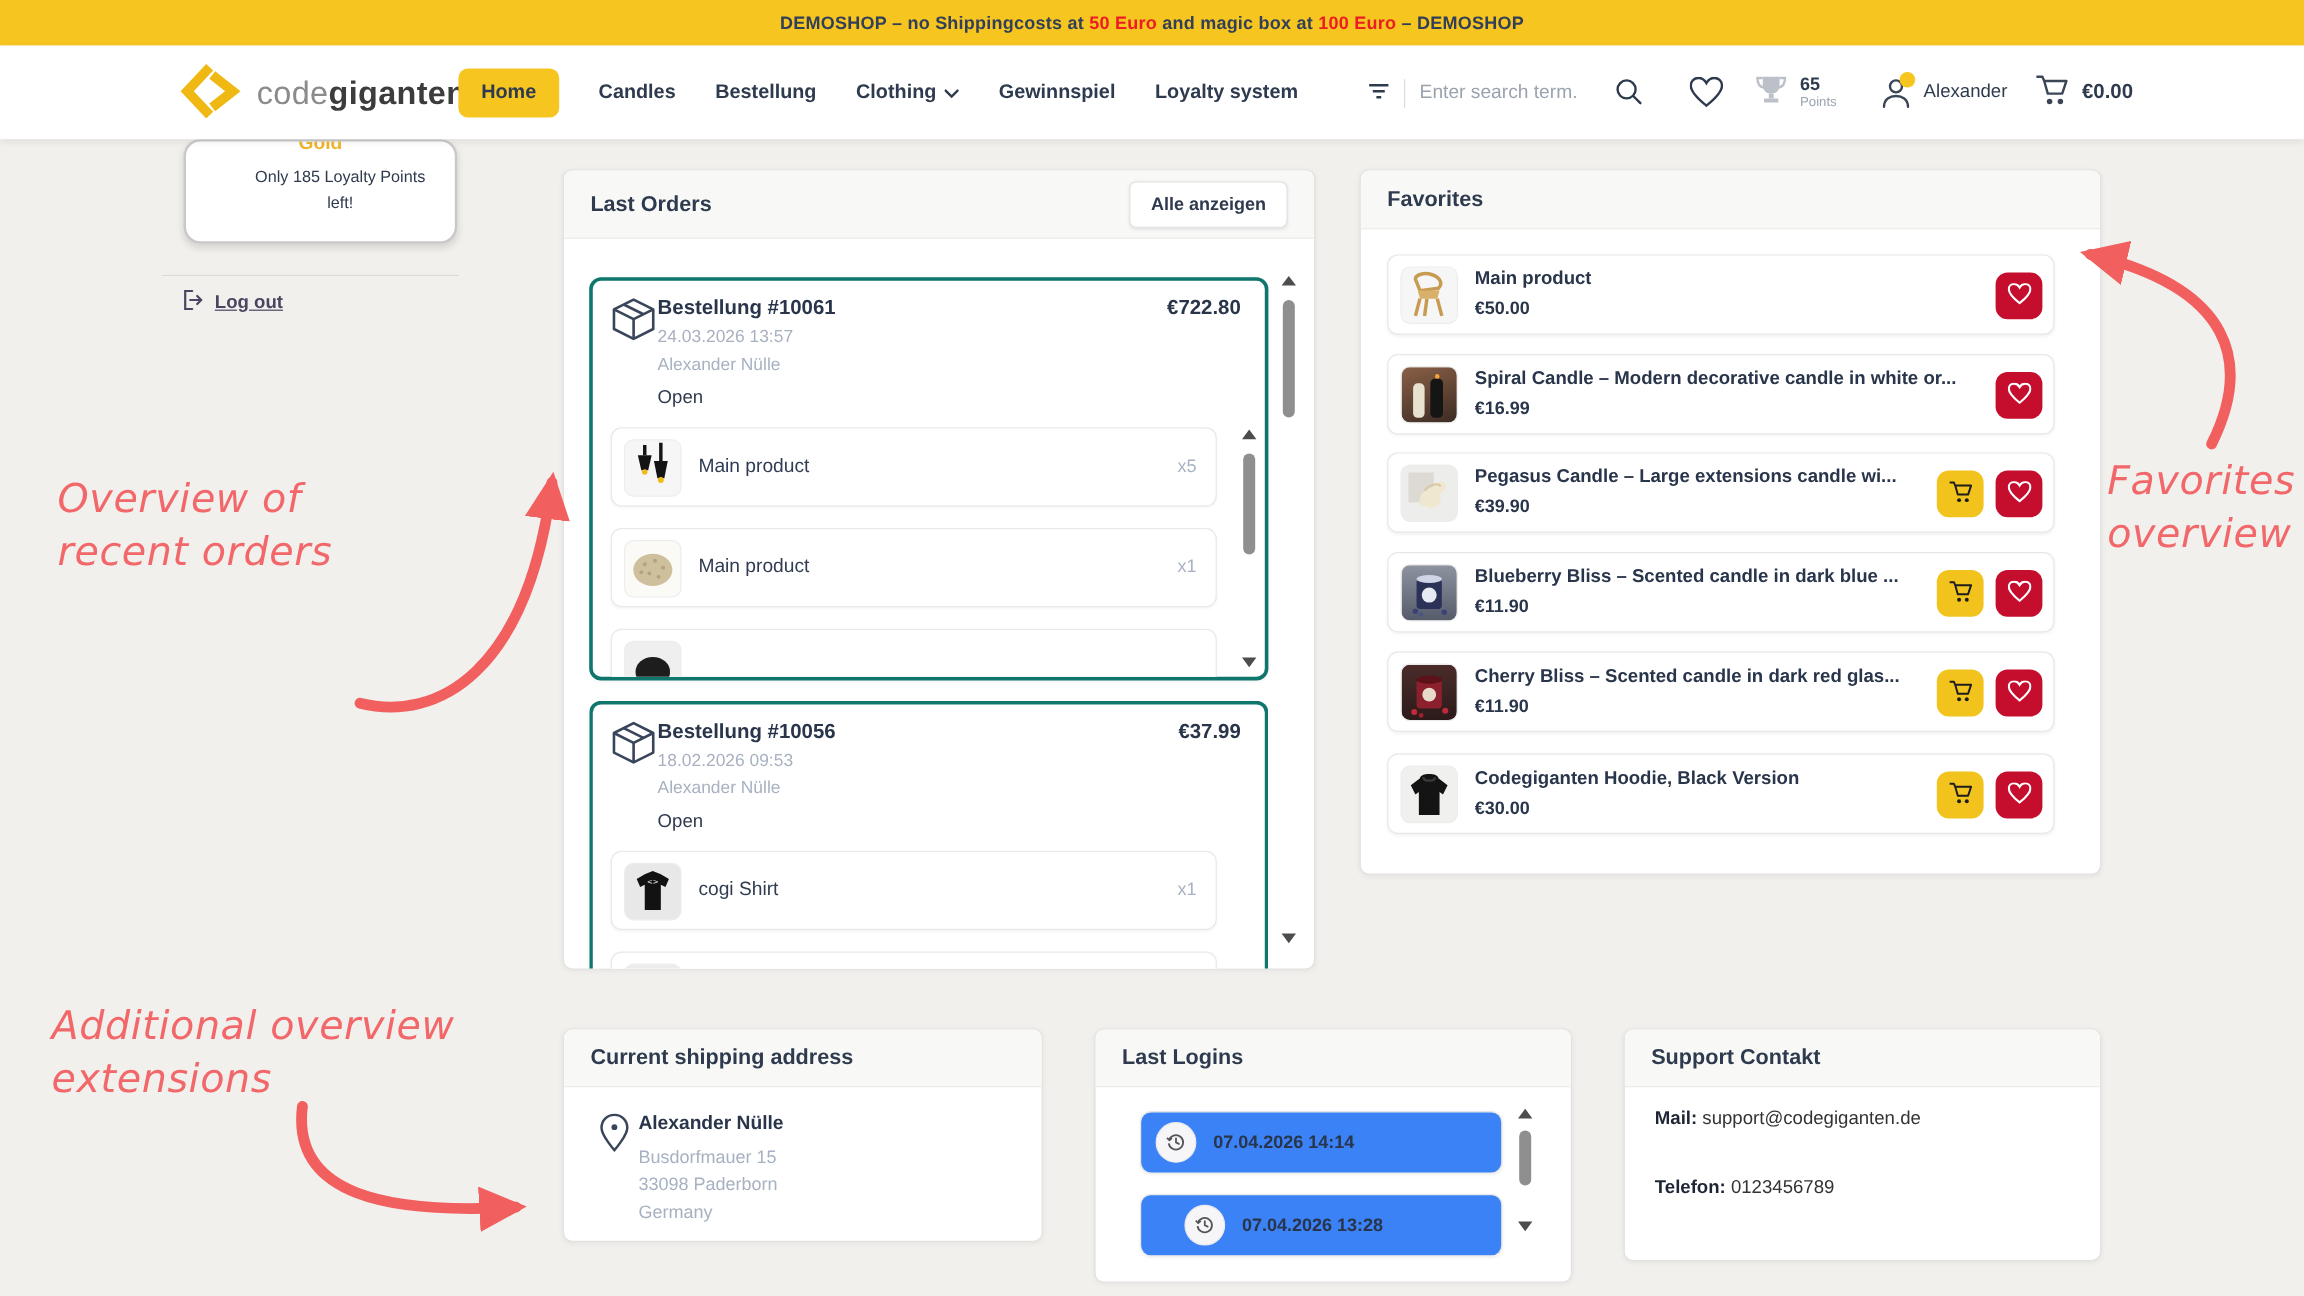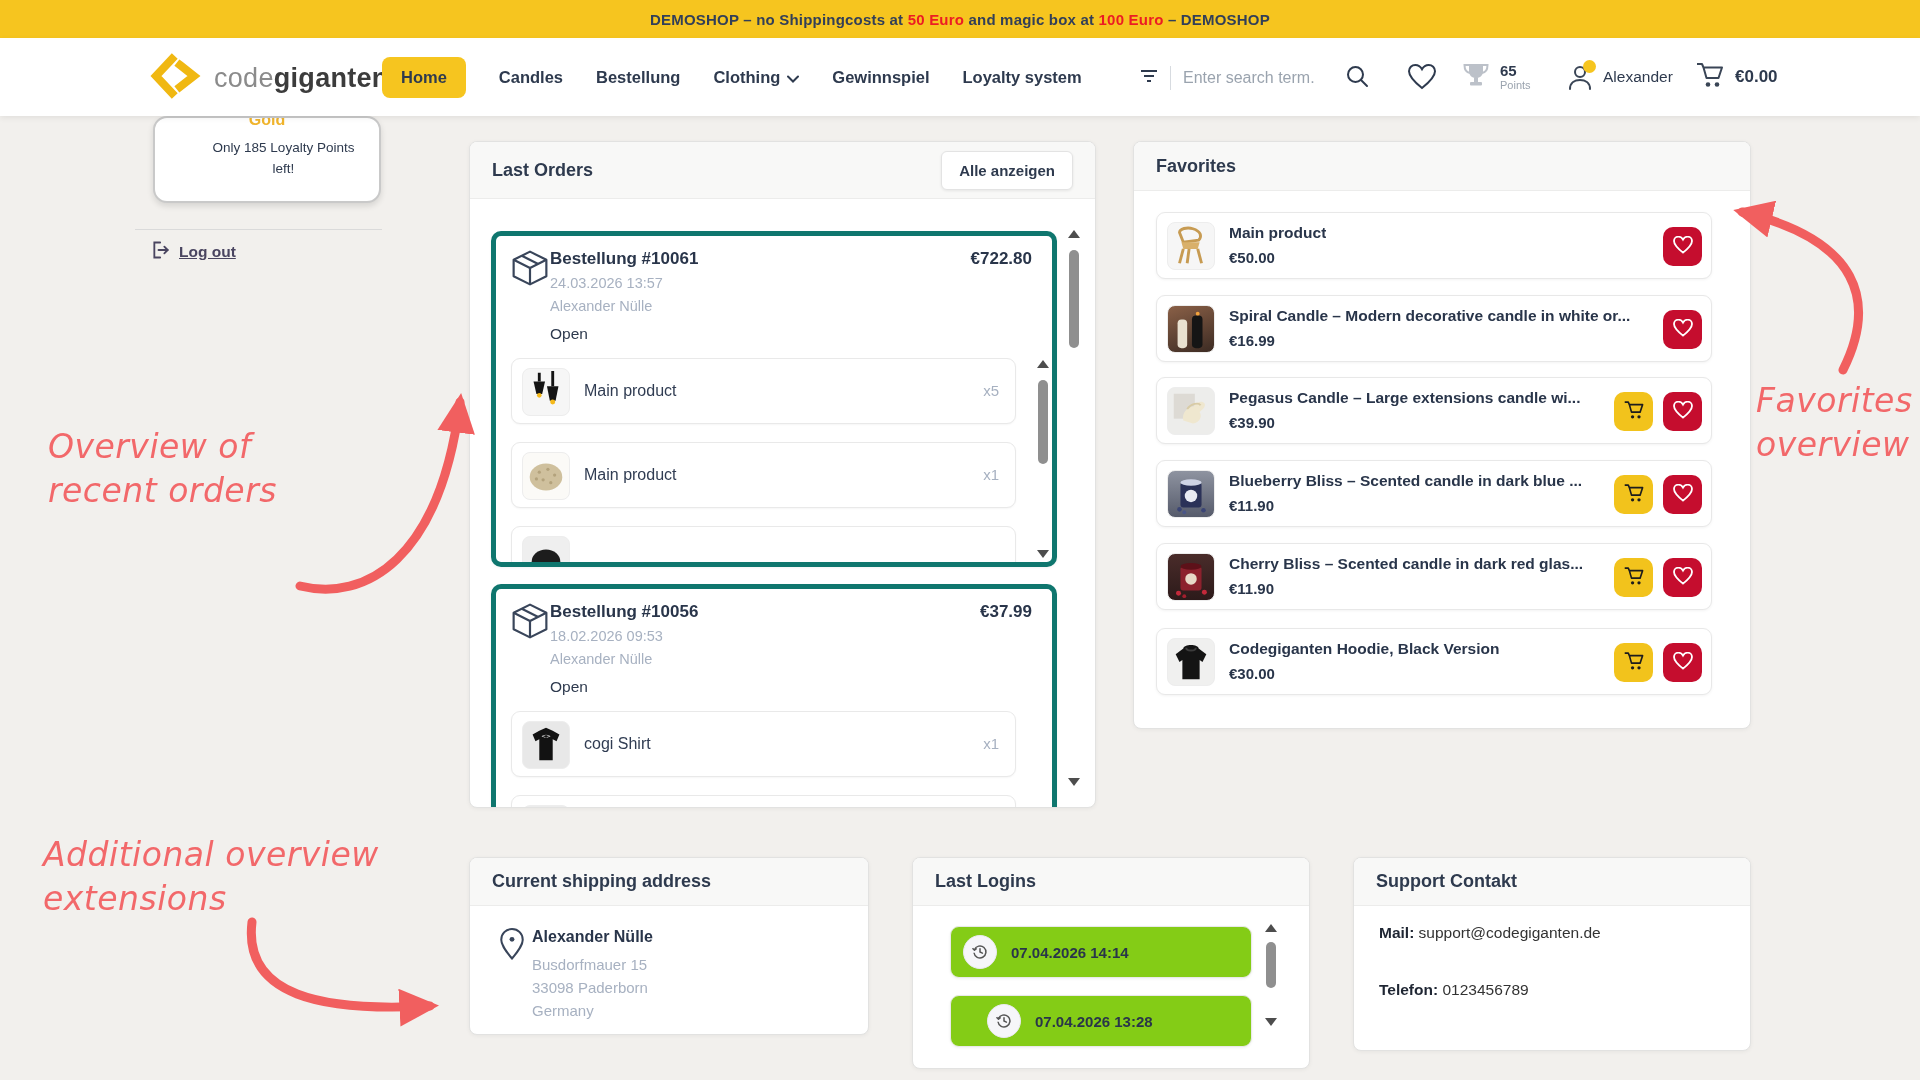--- a/index.html
+++ b/index.html
@@ -84,21 +84,21 @@
   
   .orders-panel { left:469px; top:141px; width:627px; height:667px; }
   .orders-panel .panel-header { height:57px; }
   .btn-showall {
     background:#fff; border:1px solid #e3e3e3; border-radius:6px; padding:10px 17px;
     font-size:15px; font-weight:600; color:#2e3a4e; box-shadow:0 1px 3px rgba(0,0,0,.08); cursor:pointer;
     font-family:"Liberation Sans",sans-serif;
   }
   .order-card {
     position:absolute; left:21px; width:566px; background:#fff;
-    border:5px solid #0f766e; border-radius:10px; box-shadow:0 1px 3px rgba(0,0,0,.05);
+    border:3px solid #0f766e; border-radius:10px; box-shadow:0 1px 3px rgba(0,0,0,.05);
     overflow:hidden;
   }
   .order-id   { position:absolute; left:54px; top:13px;  font-size:17px; font-weight:bold; color:#29354a; }
   .order-total{ position:absolute; right:20px; top:13px; font-size:17px; font-weight:bold; color:#29354a; }
   .order-date { position:absolute; left:54px; top:39px;  font-size:14.5px; color:#a7b1c1; }
   .order-cust { position:absolute; left:54px; top:62px;  font-size:14.5px; color:#a7b1c1; }
   .order-status{position:absolute; left:54px; top:89px;  font-size:15.5px; color:#2e3a4e; }
   .pack-ico { position:absolute; left:14px; top:12px; }
 
   .oitem {
@@ -149,21 +149,21 @@
   .ship-panel .panel-header, .login-panel .panel-header, .supp-panel .panel-header { height:48px; }
 
   .ship-name   { position:absolute; left:62px; top:70px;  font-size:16px; font-weight:bold; color:#29354a; }
   .ship-line1  { position:absolute; left:62px; top:98px;  font-size:15px; color:#a7b1c1; }
   .ship-line2  { position:absolute; left:62px; top:121px; font-size:15px; color:#a7b1c1; }
   .ship-line3  { position:absolute; left:62px; top:144px; font-size:15px; color:#a7b1c1; }
   .pin-ico     { position:absolute; left:28px; top:68px; }
 
   .login-item {
     position:absolute; left:37px; width:302px; height:52px;
-    background:#84cc16; border:1px solid #e9e9e9; border-radius:9px;
+    background:#3b82f6; border:1px solid #e9e9e9; border-radius:9px;
     box-shadow:0 1px 3px rgba(0,0,0,.06);
     display:flex; align-items:center; gap:14px; padding-left:12px;
   }
   .login-clock {
     width:34px; height:34px; border-radius:50%; background:#f6f6f9; border:1px solid #e9e9ef;
     display:flex; align-items:center; justify-content:center; flex:0 0 auto;
   }
   .login-text { font-size:15px; font-weight:600; color:#29354a; }
 
   .supp-row1 { position:absolute; left:25px; top:66px;  font-size:15.5px; color:#333; }
@@ -604,21 +604,21 @@
     <span class="panel-title">Support Contakt</span>
   </div>
   <div class="supp-row1">
     <span class="supp-lbl">Mail:</span><span> support@codegiganten.de</span>
   </div>
   <div class="supp-row2">
     <span class="supp-lbl">Telefon:</span><span> 0123456789</span>
   </div>
 </div>
 
-<div class="annot" style="left:48px; top:425px;">
+<div class="annot" style="left:48px; top:394px;">
   <div>Overview of</div>
   <div>recent orders</div>
 </div>
 <div class="annot" style="left:1756px; top:379px;">
   <div>Favorites</div>
   <div>overview</div>
 </div>
 <div class="annot" style="left:43px; top:833px;">
   <div>Additional overview</div>
   <div>extensions</div>

